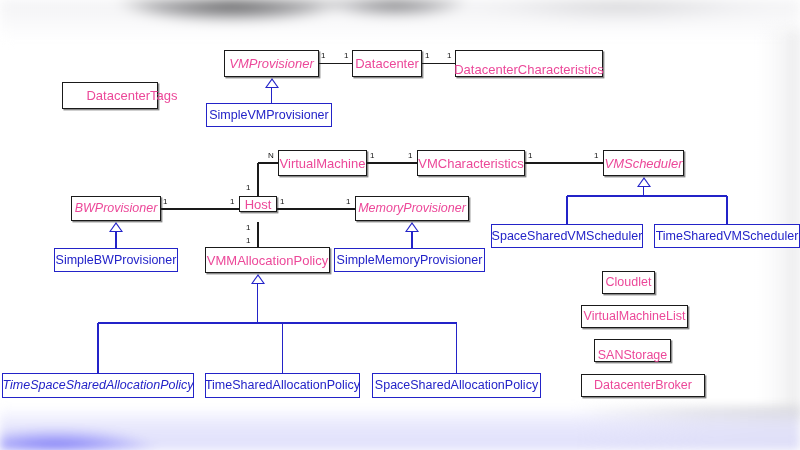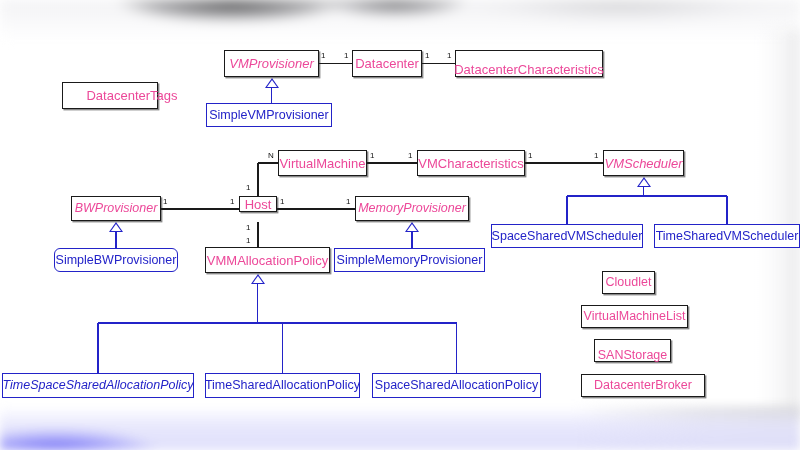--- a/index.html
+++ b/index.html
@@ -185,21 +185,21 @@
       </div>
       <div class="node black italic" style="left: 355px; top: 196px; width: 114px; height: 25px; font-size: 12.5px;">
         <span>MemoryProvisioner</span>
       </div>
       <div class="node blue" style="left: 491px; top: 224px; width: 152px; height: 24px; font-size: 12.5px;">
         <span>SpaceSharedVMScheduler</span>
       </div>
       <div class="node blue" style="left: 654px; top: 224px; width: 146px; height: 24px; font-size: 12.5px;">
         <span>TimeSharedVMScheduler</span>
       </div>
-      <div class="node blue" style="left: 54px; top: 248px; width: 124px; height: 24px; font-size: 12.5px; border-radius: 6px;">
+      <div class="node blue" style="left: 54px; top: 248px; width: 124px; height: 24px; font-size: 12.5px;">
         <span>SimpleBWProvisioner</span>
       </div>
       <div class="node black" style="left: 205px; top: 247px; width: 125px; height: 26px; font-size: 13px;">
         <span>VMMAllocationPolicy</span>
       </div>
       <div class="node blue" style="left: 334px; top: 248px; width: 151px; height: 24px; font-size: 12.5px;">
         <span>SimpleMemoryProvisioner</span>
       </div>
       <div class="node black" style="left: 602px; top: 271px; width: 53px; height: 23px; font-size: 12.5px;">
         <span>Cloudlet</span>

